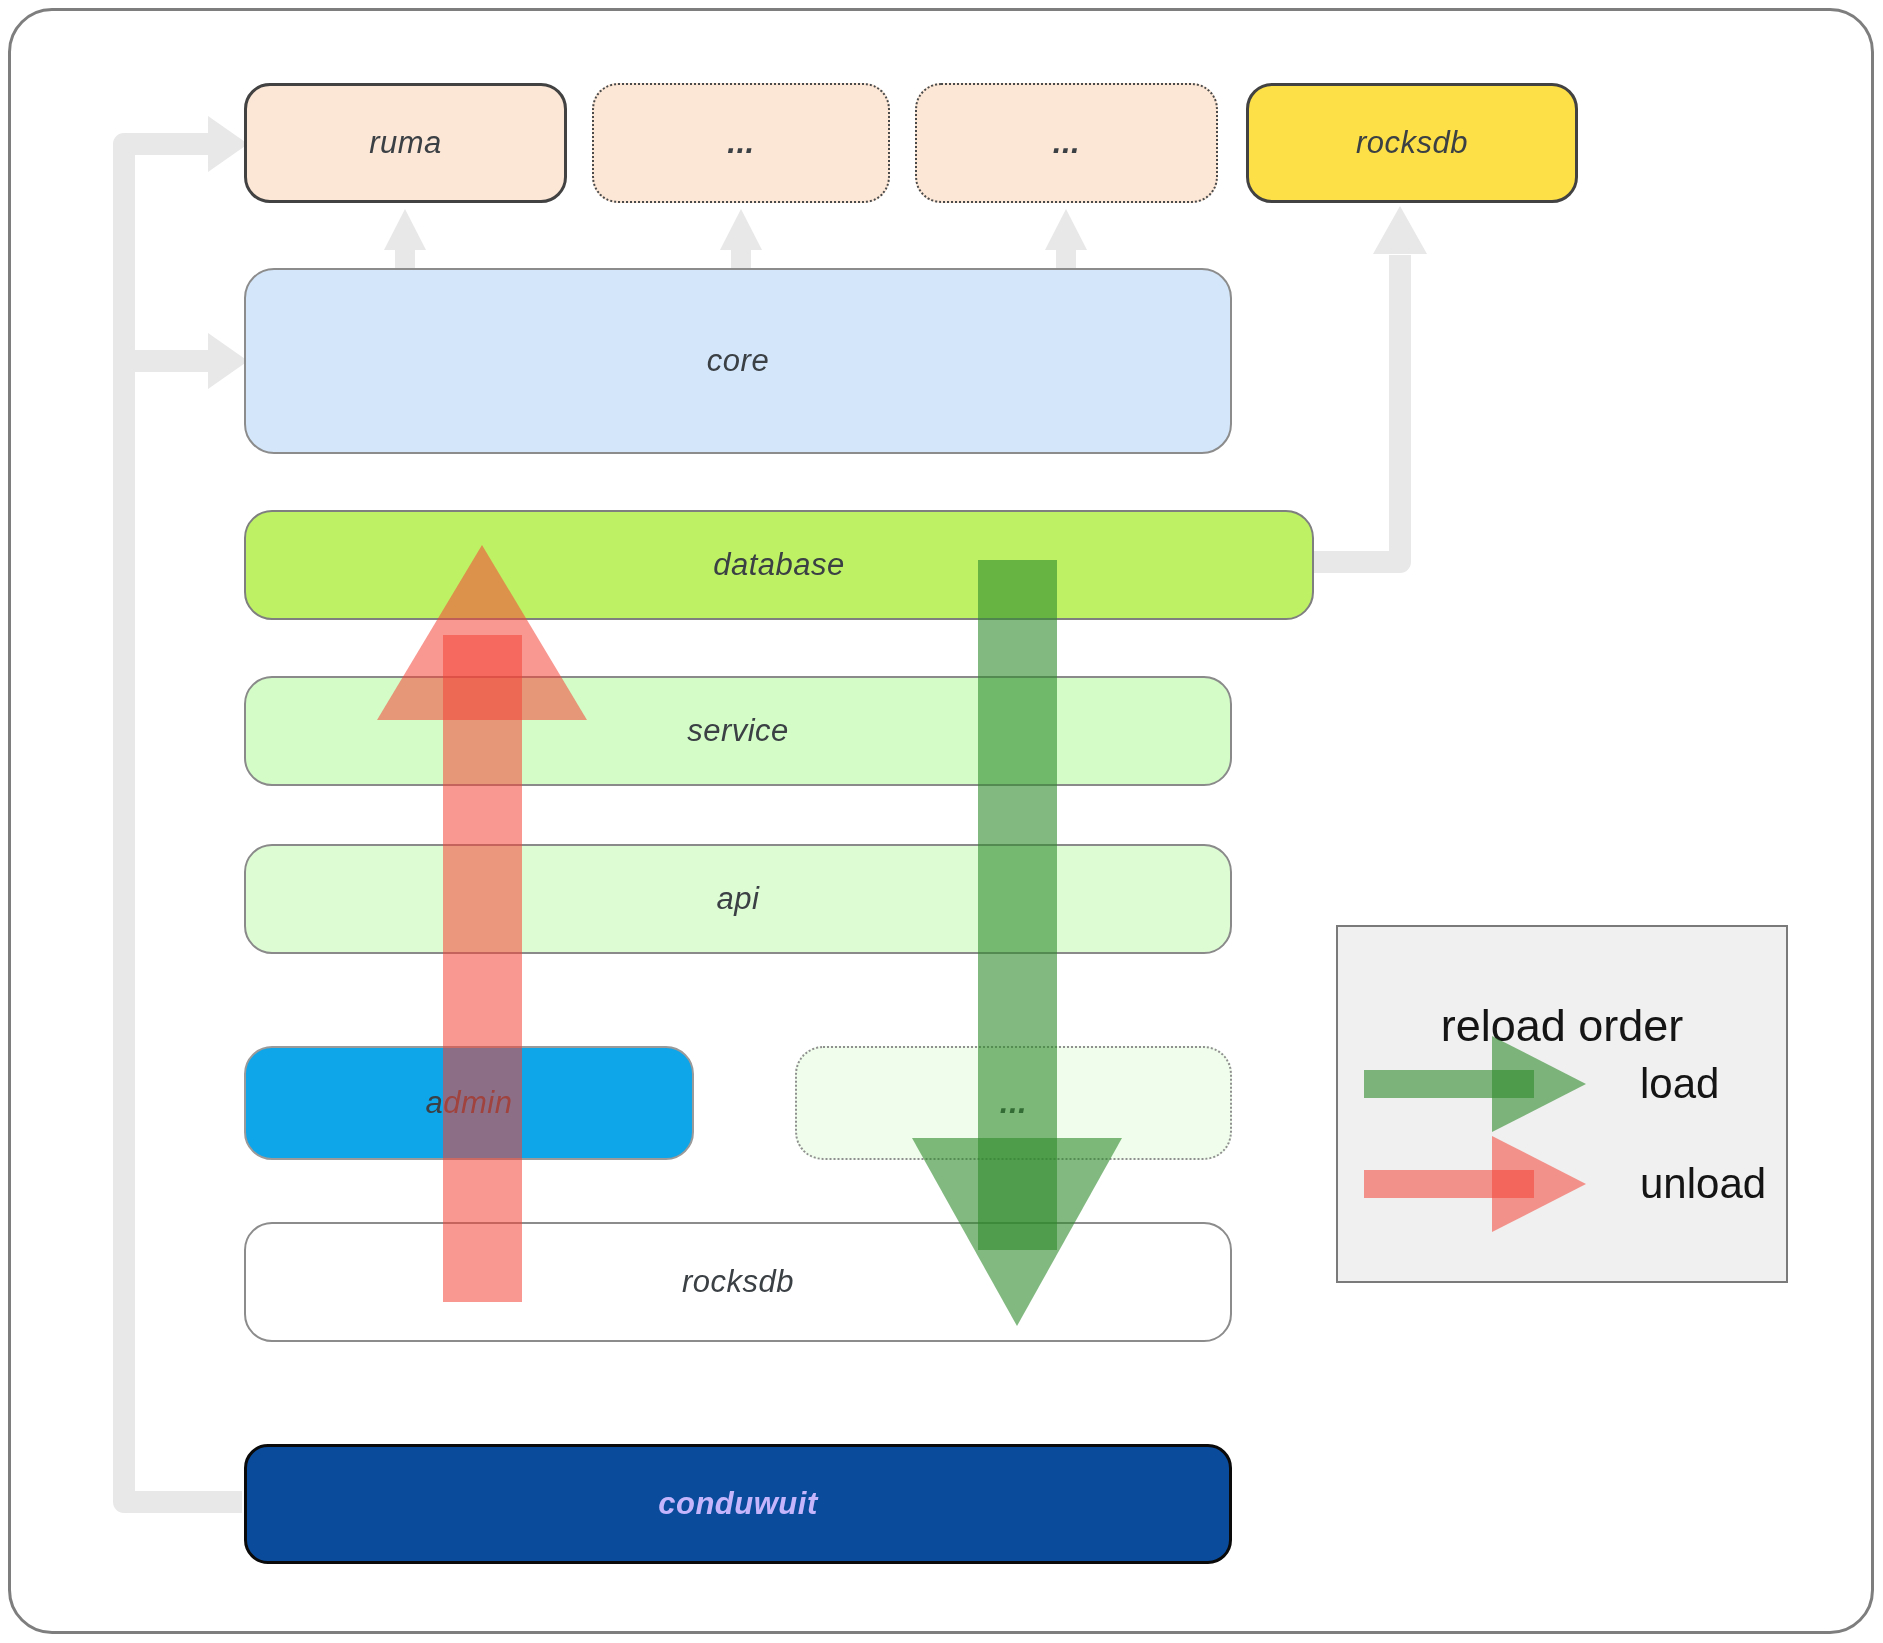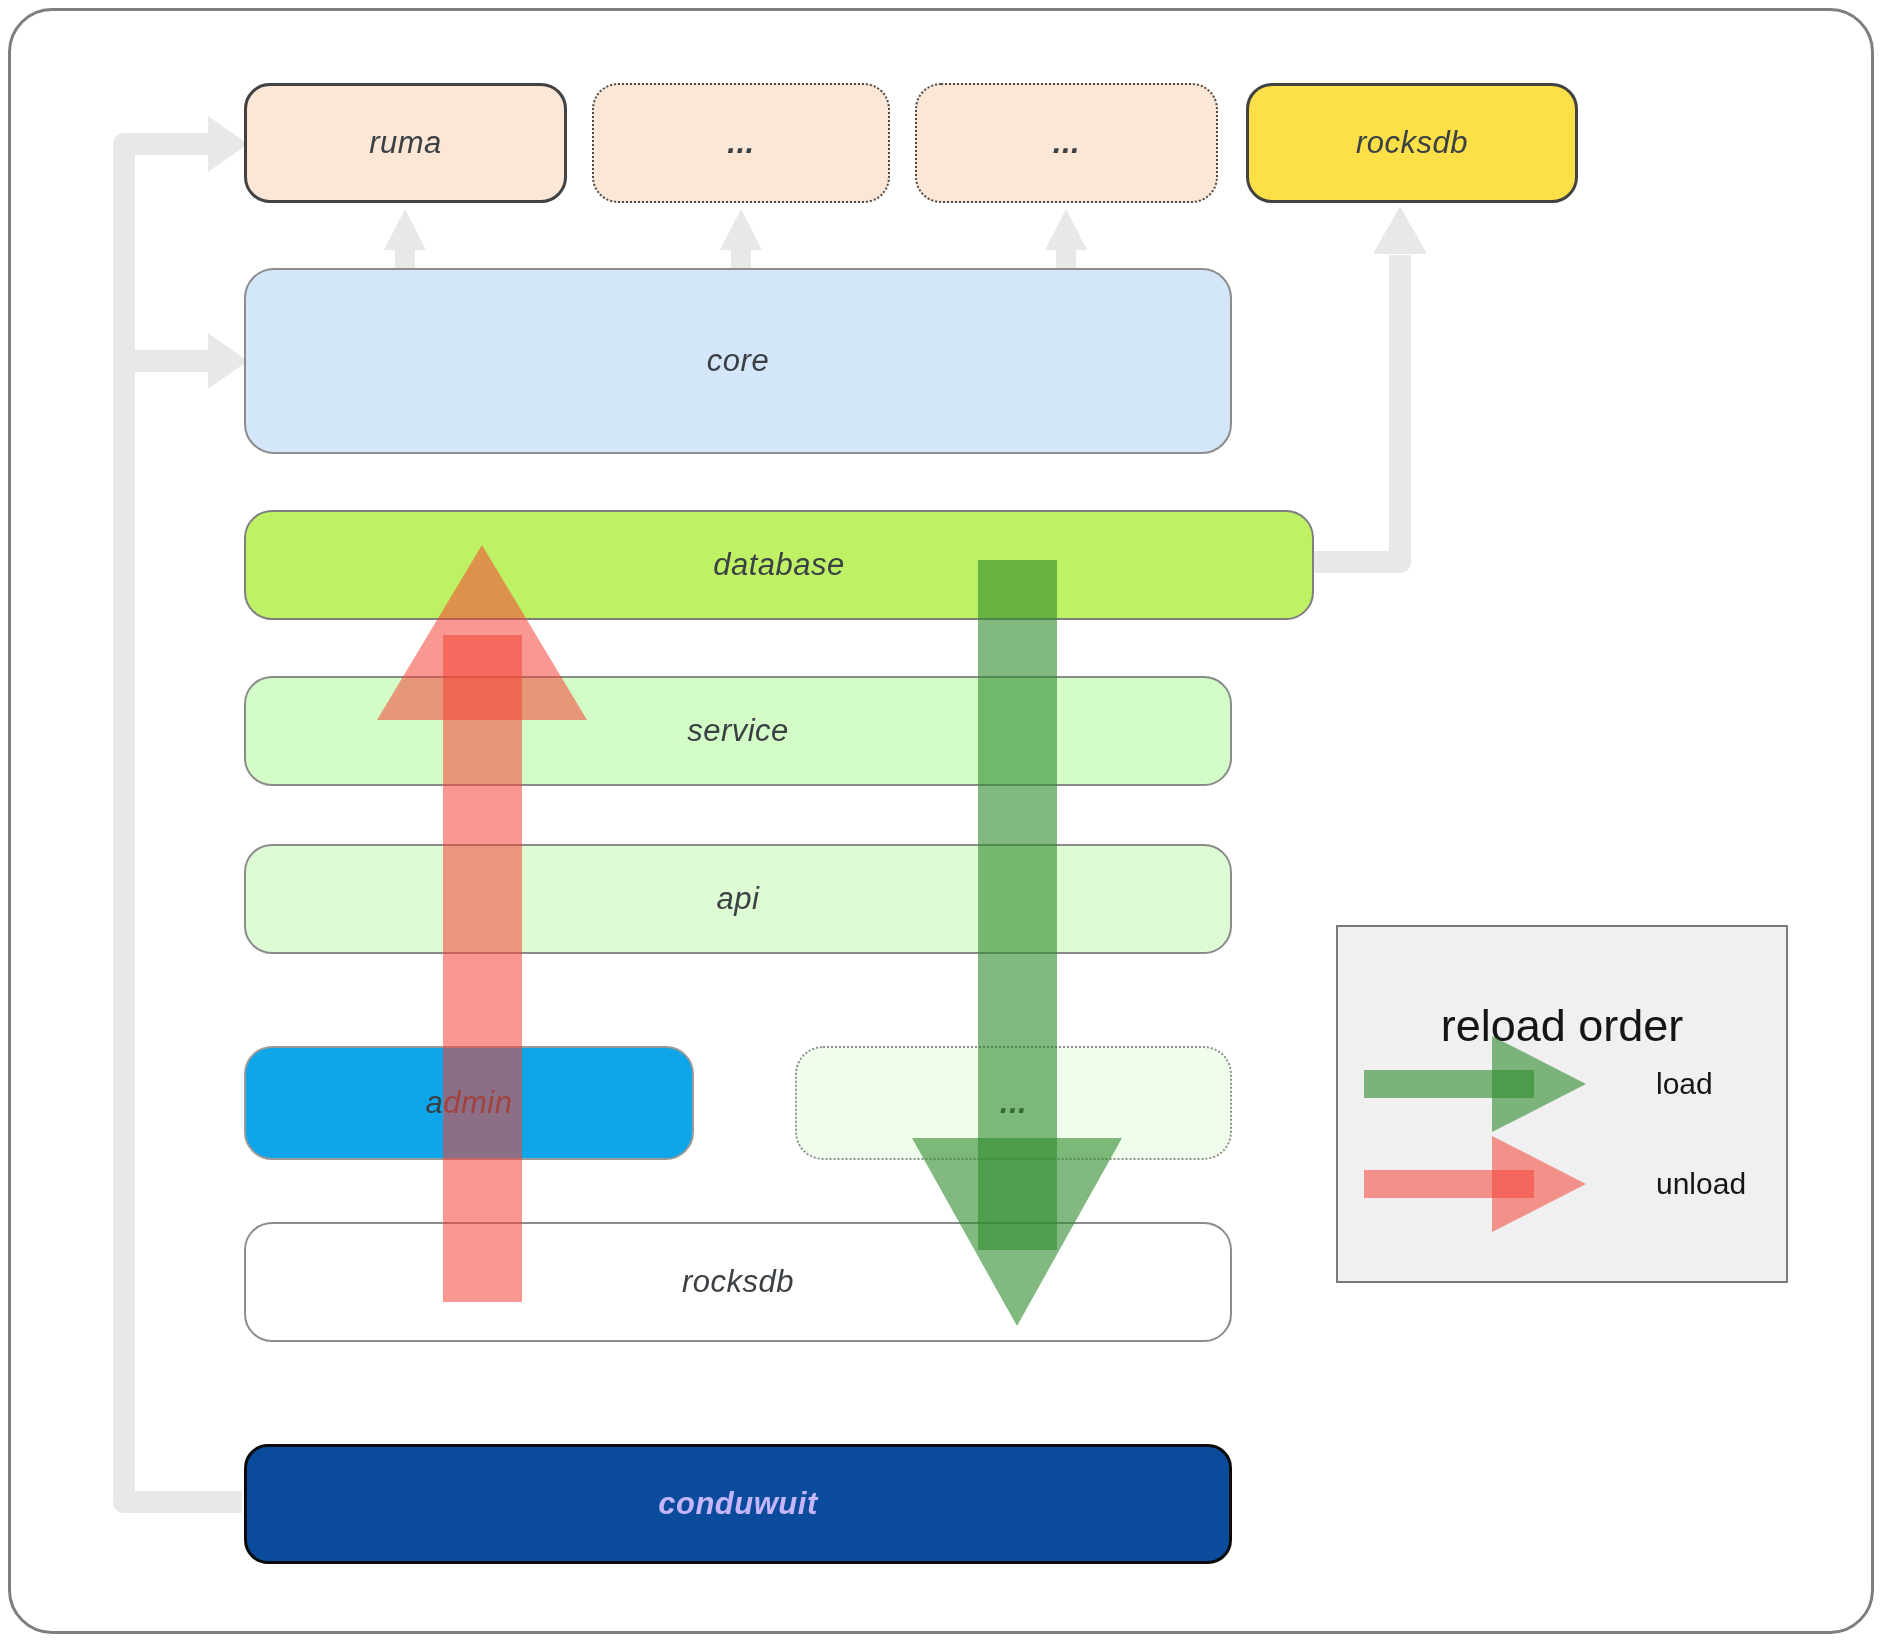--- a/index.html
+++ b/index.html
@@ -34,21 +34,21 @@
     background:#f0f0f0;border:2px solid #7a7a7a;box-sizing:border-box;
   }
   .lg-title{
     position:absolute;left:0;top:30px;width:100%;text-align:center;
     font-size:45px;color:#151515;font-weight:500;margin-top:43px;
   }
   .lg-row{position:absolute;left:26px;display:flex;align-items:center;}
   .lg-row.load{top:99px;}
   .lg-row.unload{top:199px;}
   .lg-row svg{display:block;}
-  .lg-lbl{margin-left:42px;font-size:30px;color:#151515;}
+  .lg-lbl{margin-left:26px;font-size:42px;color:#151515;}
 </style>
 </head>
 <body>
 
 <div id="stage">
   <div class="frame"></div>
 
   <svg class="layer">
     <g fill="none" stroke="#e8e8e8" stroke-width="22" stroke-linejoin="round" stroke-linecap="butt">
       <path d="M 212 144 L 124 144 L 124 1502 L 242 1502"></path>

